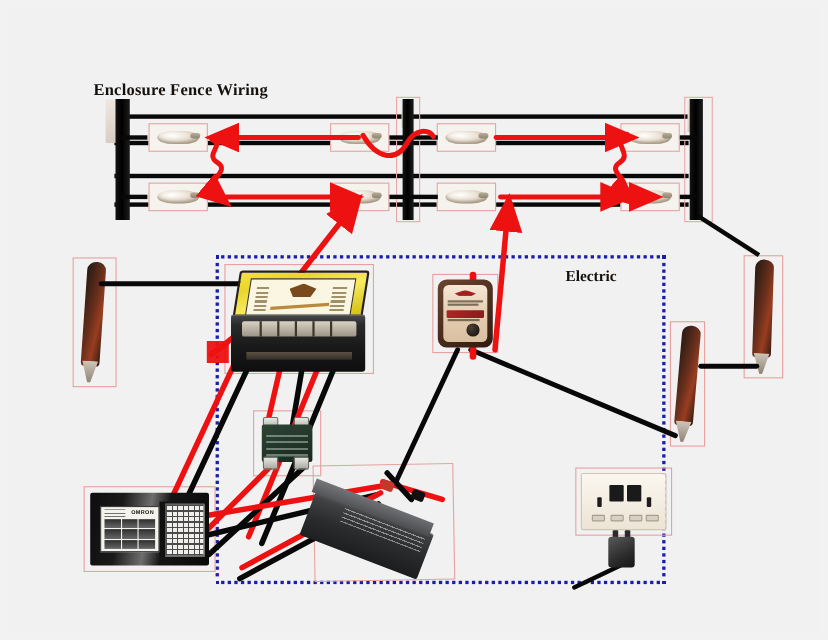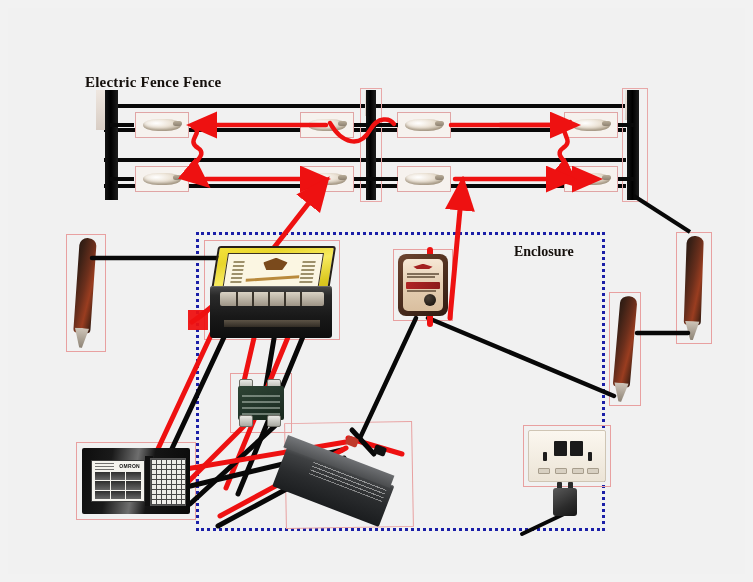--- a/index.html
+++ b/index.html
@@ -137,21 +137,21 @@
      background:linear-gradient(150deg,#5a5a5a,#2c2c2c 60%,#161616);}
   #plug .pp{position:absolute;top:0;width:5px;height:8px;background:#2a2a2a;border-radius:1px;}
 </style>
 </head>
 <body>
 
 <div id="root">
  <div id="canvas">
   <div id="inner">
 
-    <div class="t" id="title">Electric Fence Fence</div>
+    <div class="t" id="title">Enclosure Fence Wiring</div>
 
     <div class="hwire" style="left:74px;top:86px;width:522px;"></div>
     <div class="hwire" style="left:74px;top:110px;width:522px;"></div>
     <div class="hwire" style="left:74px;top:140px;width:522px;"></div>
     <div class="hwire" style="left:74px;top:166px;width:522px;"></div>
 
     <div class="insul" style="left:105px;top:94px;width:54px;height:26px;">
       <div class="body"></div>
           <div class="nub"></div>
         </div>
@@ -198,21 +198,21 @@
       <div class="bar" style="left:6px;top:2px;width:10px;height:110px;"></div>
     </div>
 
     <div class="post" style="left:592px;top:70px;width:26px;height:114px;">
       <div class="outline" style="left:0;top:0;width:26px;height:114px;"></div>
       <div class="pale" style="left:3px;top:2px;width:9px;height:30px;"></div>
       <div class="bar" style="left:5px;top:2px;width:12px;height:110px;"></div>
     </div>
 
     <div id="enclosure-box"></div>
-    <div class="t" id="enclosure-label">Enclosure</div>
+    <div class="t" id="enclosure-label">Electric</div>
 
     <div class="rbox" style="left:36px;top:216px;width:40px;height:118px;"></div>
     <div class="rod" style="left:46px;top:220px;width:17px;height:110px;transform:rotate(4deg);">
       <div class="shaft"></div>
           <div class="tip"></div>
         </div>
 
     <div class="rbox" style="left:646px;top:214px;width:36px;height:112px;"></div>
     <div class="rod" style="left:655px;top:218px;width:17px;height:104px;transform:rotate(2deg);">
       <div class="shaft"></div>

